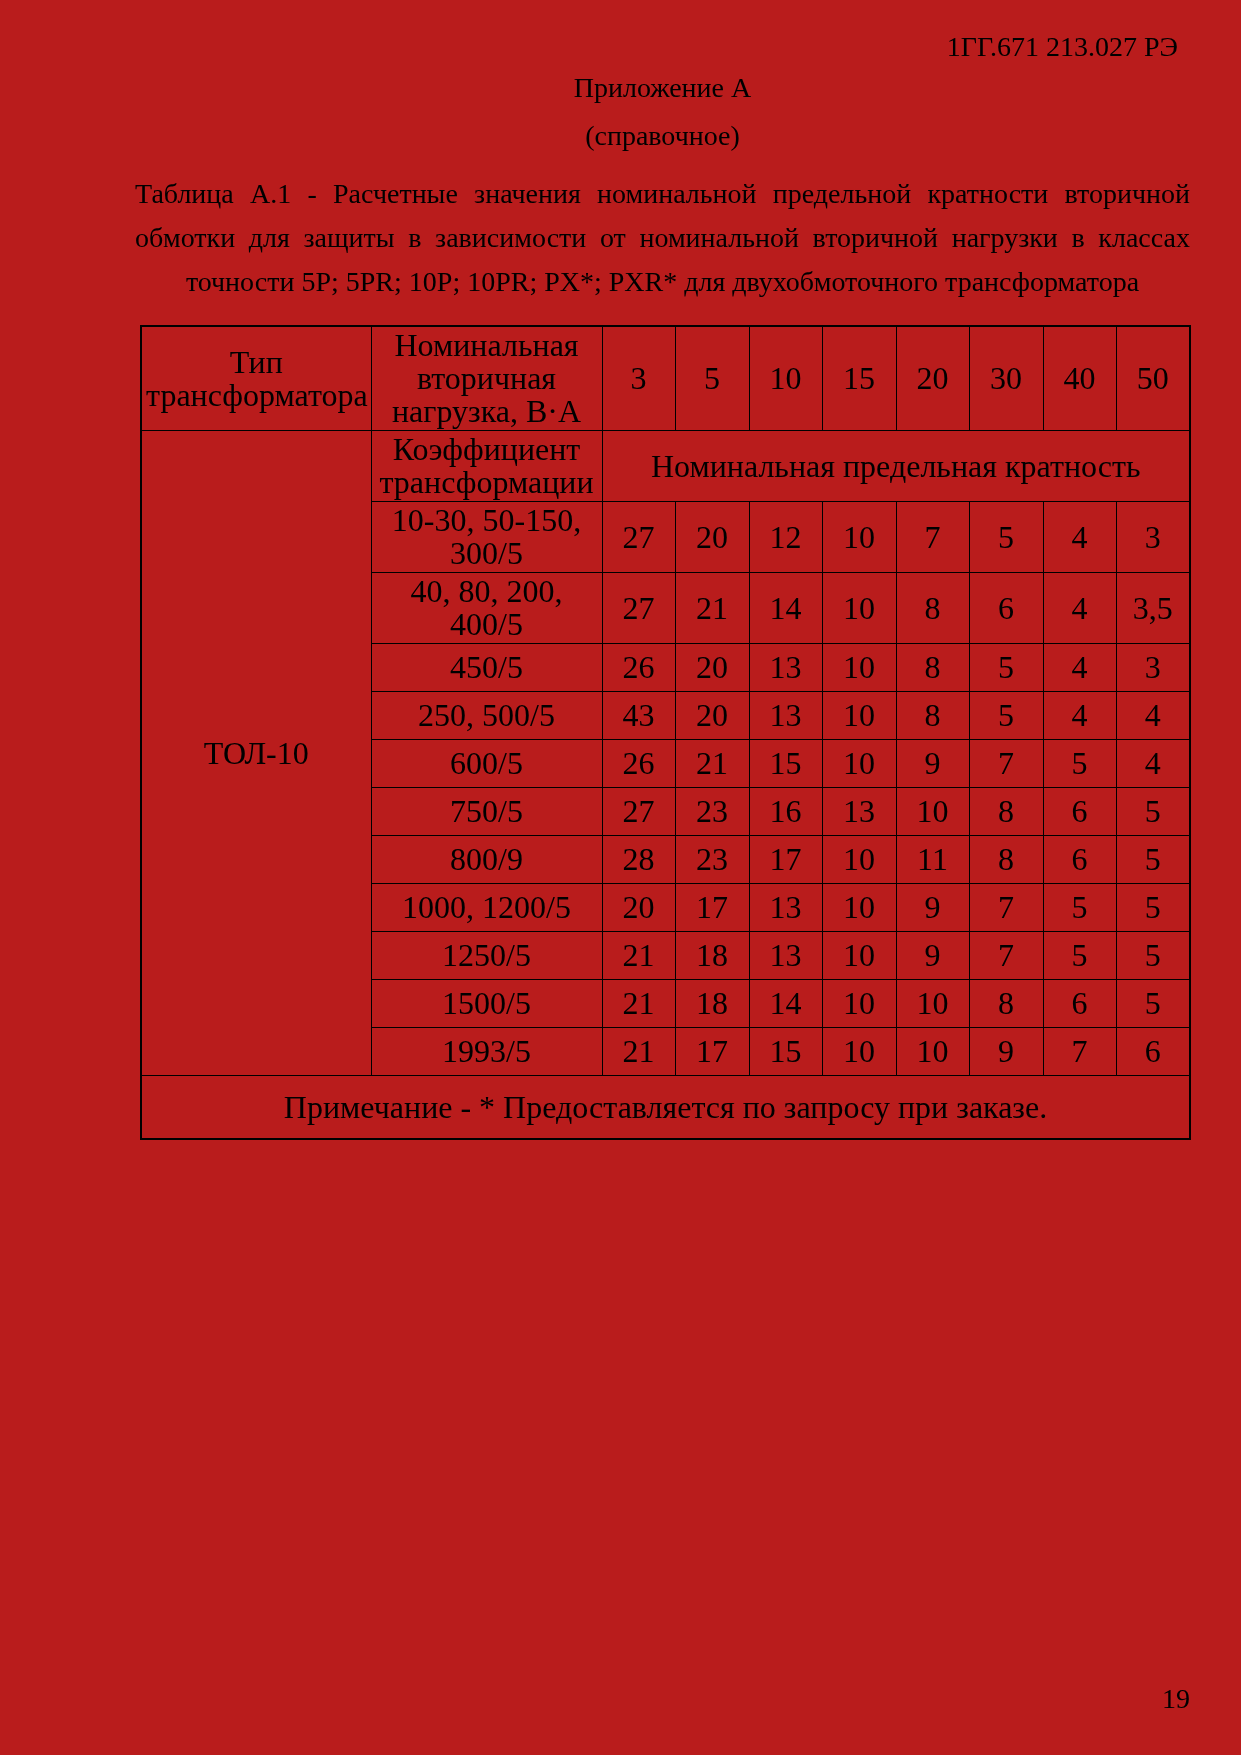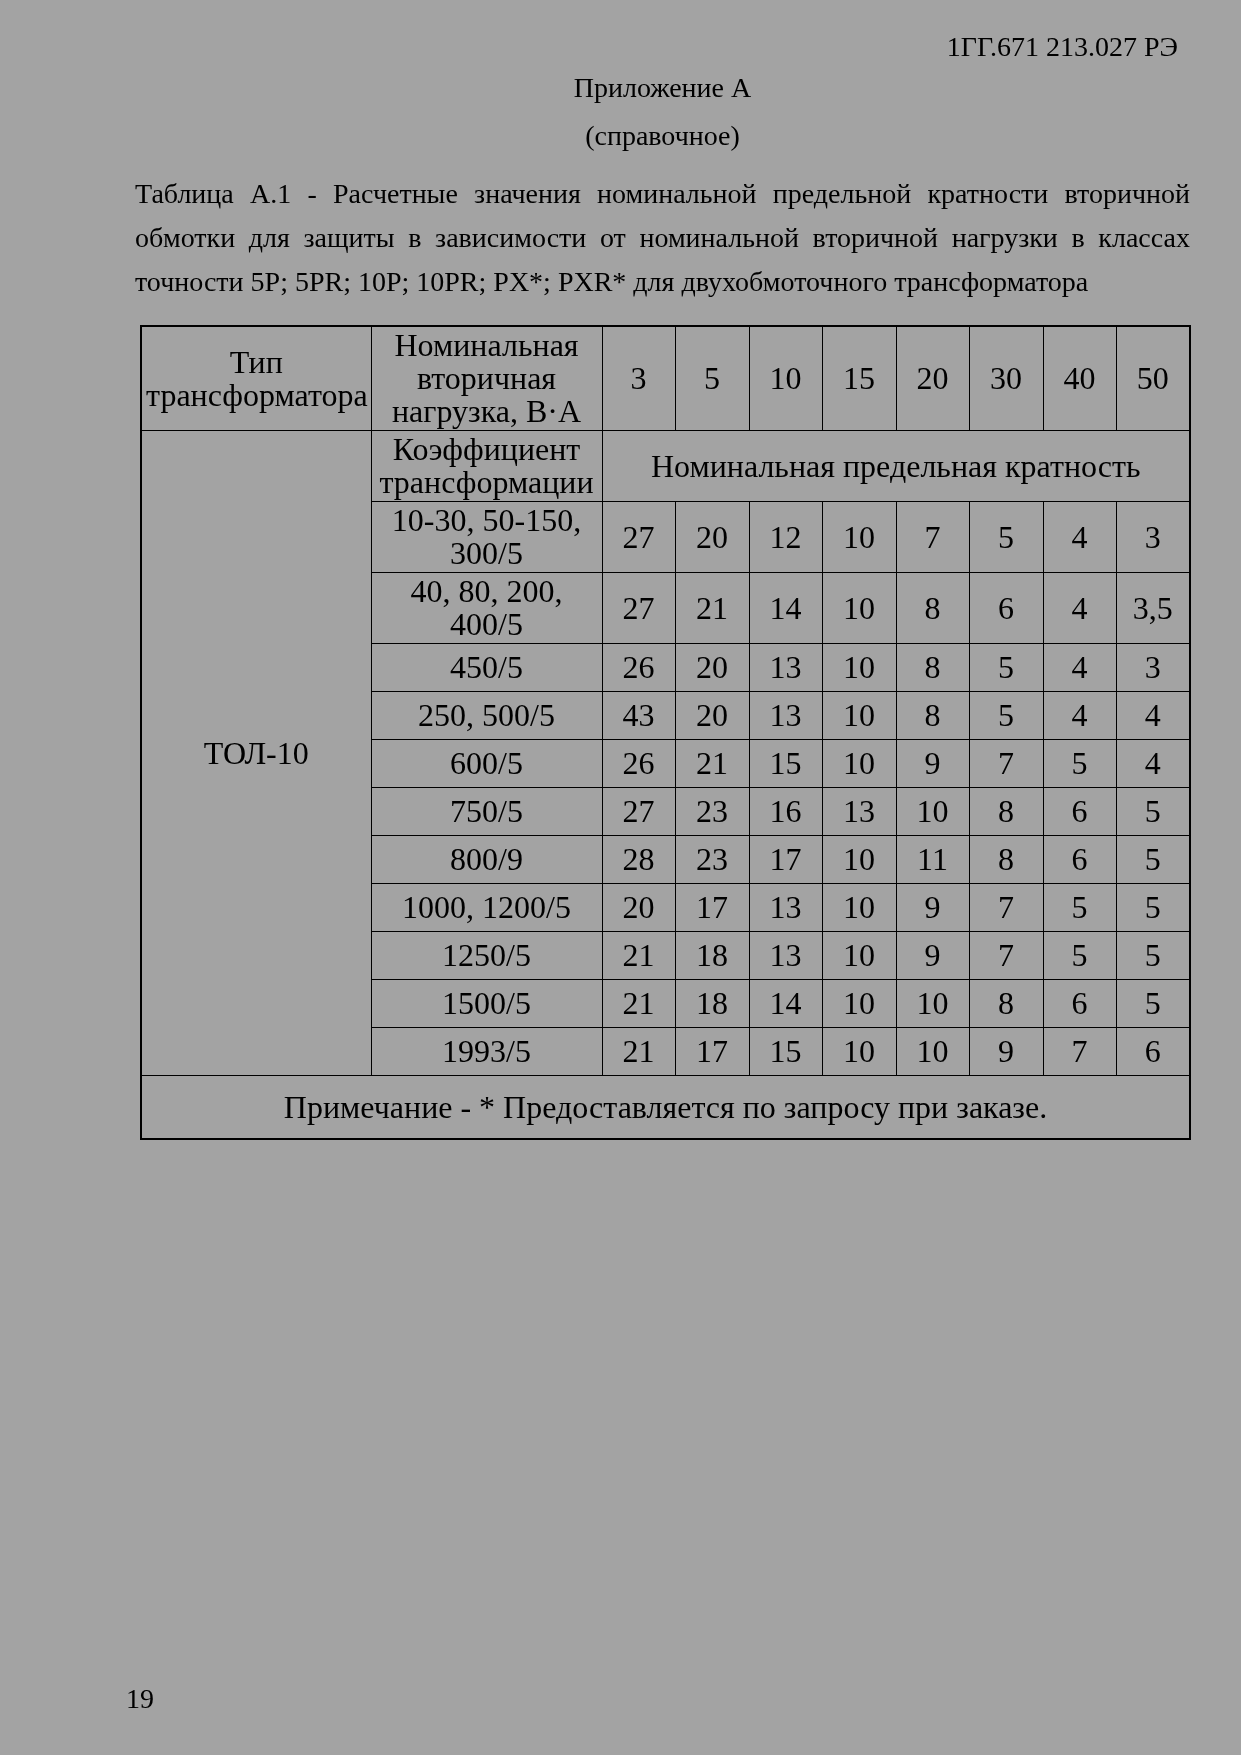--- a/index.html
+++ b/index.html
@@ -1,36 +1,36 @@
 <!DOCTYPE html>
 <html><head>
 <meta charset="utf-8">
 <style>
   html, body { margin: 0; padding: 0; background: #ffffff; }
   .page {
     position: relative;
     width: 1241px;
     height: 1755px;
-    background: #a3a3a3;
+    background: #b91c1c;
     color: #000000;
     font-family: "Liberation Serif", "DejaVu Serif", serif;
     font-size: 28px;
     overflow: hidden;
   }
   .content { padding: 0 51px 0 135px; }
   .doc-code {
     padding-top: 30px;
     text-align: right;
     padding-right: 12px;
     line-height: 34px;
   }
   .center-line { text-align: center; line-height: 40px; margin-top: 8px; }
   .appendix-title { margin-top: 4px; }
   .caption { margin: 16px 0 0 0; }
-  .cap-line { line-height: 44px; text-align: left; white-space: nowrap; }
+  .cap-line { line-height: 44px; text-align: center; white-space: nowrap; }
   .cap-line.j { text-align: justify; text-align-last: justify; white-space: normal; }
   table.ratings {
     margin-top: 21px;
     margin-left: 5px;
     border-collapse: collapse;
     table-layout: fixed;
     width: 1049px;
     font-size: 32px;
   }
   table.ratings td {
@@ -46,24 +46,24 @@
   tr.hdr2 { height: 70px; }
   tr.data-row { height: 48px; }
   td.note-cell {
     text-align: left;
     vertical-align: bottom;
     padding: 6px 6px 8px 10px;
     height: 58px;
   }
   .page-number {
     position: absolute;
-    left: 126px;
+    left: 141px;
     right: 51px;
     top: 1682px;
-    text-align: left;
+    text-align: right;
     line-height: 34px;
   }
 </style>
 </head>
 <body>
 
 <div class="page">
   <div class="content">
 
     <div class="doc-code">1ГГ.671 213.027 РЭ</div>

